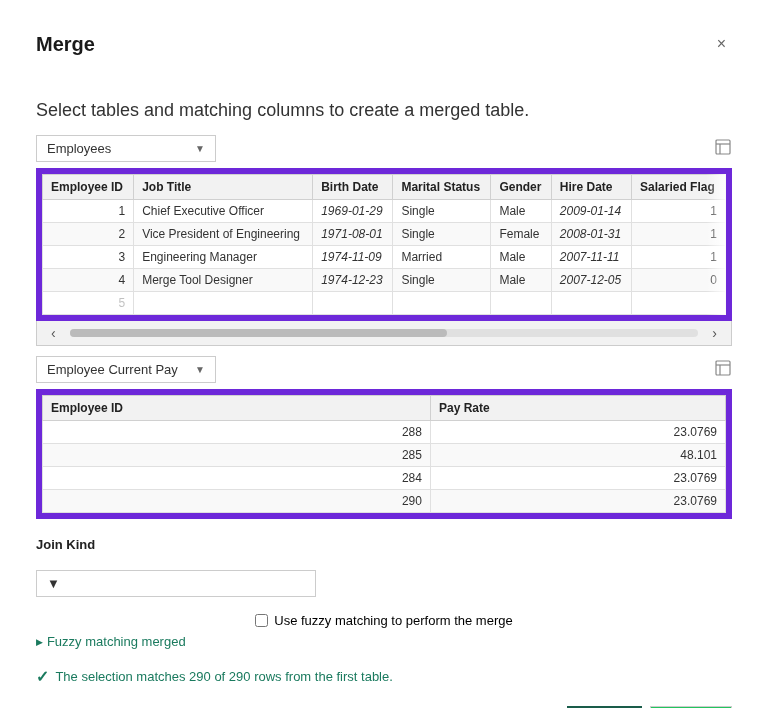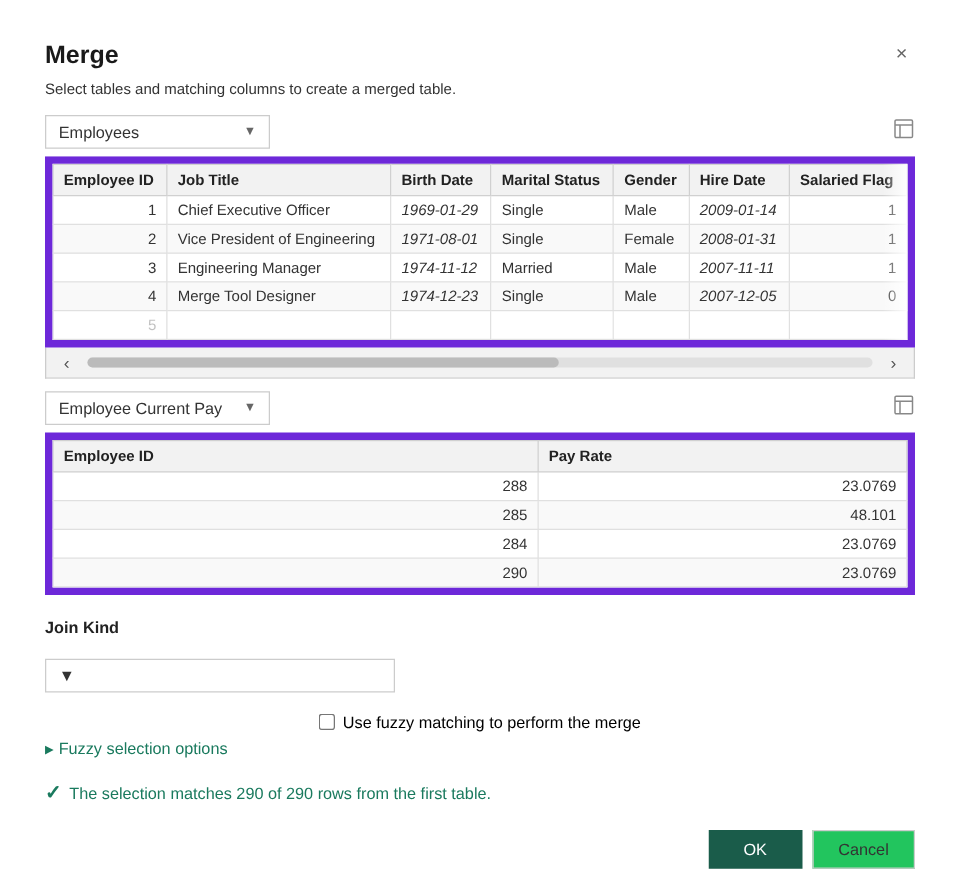--- a/index.html
+++ b/index.html
@@ -38,21 +38,22 @@
       border: none;
       cursor: pointer;
       font-size: 16px;
       color: #666;
       padding: 4px 6px;
       line-height: 1;
     }
     .dialog-subtitle {
       padding: 0 20px 14px 20px;
       color: #333;
-      font-size: 12px;
+      font-size: 18px;
+      margin-top: 36px;
     }
     .section {
       padding: 0 20px 10px 20px;
     }
     .section-header {
       display: flex;
       align-items: center;
       justify-content: space-between;
       margin-bottom: 6px;
     }
@@ -298,21 +299,21 @@
               <td>Vice President of Engineering</td>
               <td style="font-style:italic">1971-08-01</td>
               <td>Single</td>
               <td>Female</td>
               <td style="font-style:italic">2008-01-31</td>
               <td class="num">1</td>
             </tr>
             <tr>
               <td class="num">3</td>
               <td>Engineering Manager</td>
-              <td style="font-style:italic">1974-11-12</td>
+              <td style="font-style:italic">1974-11-09</td>
               <td>Married</td>
               <td>Male</td>
               <td style="font-style:italic">2007-11-11</td>
               <td class="num">1</td>
             </tr>
             <tr>
               <td class="num">4</td>
               <td>Merge Tool Designer</td>
               <td style="font-style:italic">1974-12-23</td>
               <td>Single</td>
@@ -394,21 +395,21 @@
     </div>
   </div>
 
   <div class="fuzzy-row">
     <input type="checkbox" style="">
     <label>Use fuzzy matching to perform the merge</label>
   </div>
 
   <div class="fuzzy-options">
     <span class="tri">▶</span>
-    <span>Fuzzy selection options</span>
+    <span>Fuzzy matching merged</span>
   </div>
 
   <div class="status-row">
     <span class="status-check">✓</span>
     <span>The selection matches 290 of 290 rows from the first table.</span>
   </div>
 
   <div class="dialog-footer">
     <button class="btn-ok">OK</button>
     <button class="btn-cancel">Cancel</button>

